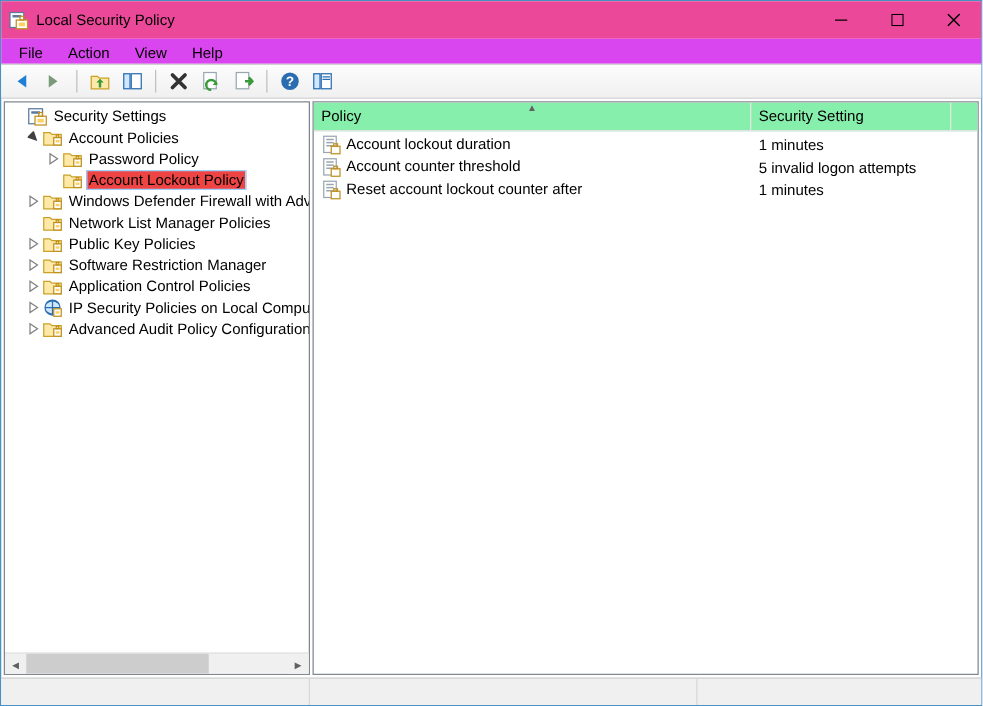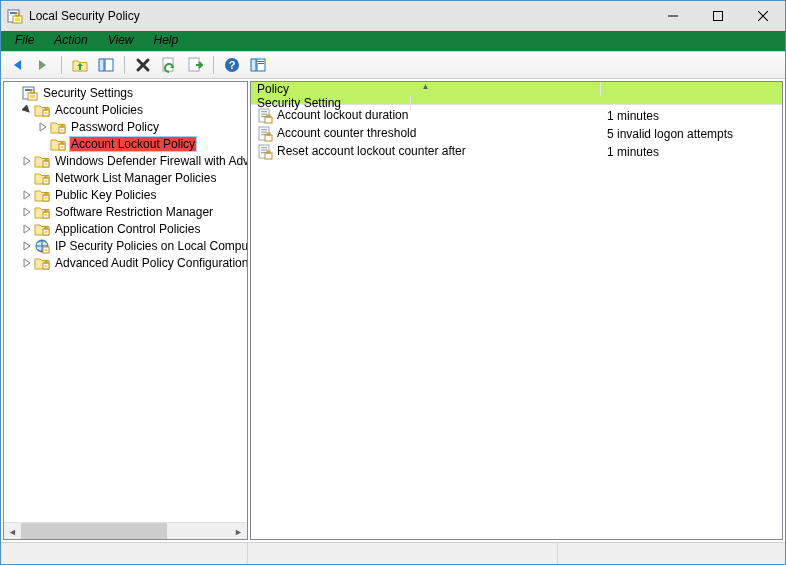--- a/index.html
+++ b/index.html
@@ -16,37 +16,36 @@
     border: 1px solid #4a90c2;
     display: flex; flex-direction: column;
     position: relative;
     background: #fff;
   }
   
   .titlebar {
     height: 30px;
     display: flex; align-items: center;
     padding: 0 0 0 6px;
-    background: #e5e5e5;
+    background: #ec4899;
   }
   .titlebar .app-icon { width: 16px; height: 16px; margin-right: 6px; }
   .titlebar .title { flex: 1; font-size: 12px; }
   .titlebar .win-controls { display: flex; }
   .titlebar .win-btn {
     width: 45px; height: 29px;
     display: flex; align-items: center; justify-content: center;
     cursor: default;
   }
   
   .menubar {
     height: 20px;
-    display: flex; align-items: flex-start;
+    display: flex; align-items: flex-end;
     padding: 0 4px;
-    background: #15803d;
-    font-style: italic;
+    background: #d946ef;
   }
   .menubar .menu-item {
     padding: 2px 10px;
     cursor: default;
   }
   
   .toolbar {
     height: 28px;
     border-top: 1px solid #d0d0d0;
     border-bottom: 1px solid #d0d0d0;
@@ -136,23 +135,22 @@
   }
   .node-label.selected {
     background: #ef4444;
     border: 1px solid #99d1ff;
     padding: 0 1px;
   }
   
   .list-header {
     height: 23px;
     display: flex;
-    background: #bef264;
+    background: #86efac;
     border-bottom: 1px solid #e0e0e0;
-    flex-direction: column;
   }
   .list-header .col {
     display: flex; align-items: center;
     padding: 0 6px;
     border-right: 1px solid #e5e5e5;
     position: relative;
   }
   .sort-caret {
     position:absolute; left:50%; top:0; transform:translateX(-50%);
     font-size:8px; color:#606060;

